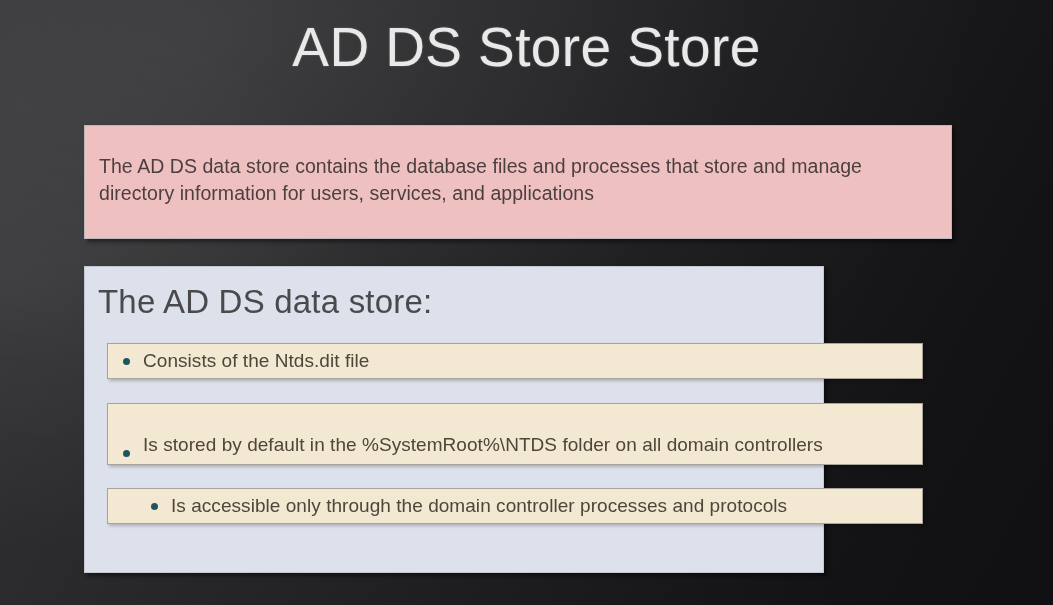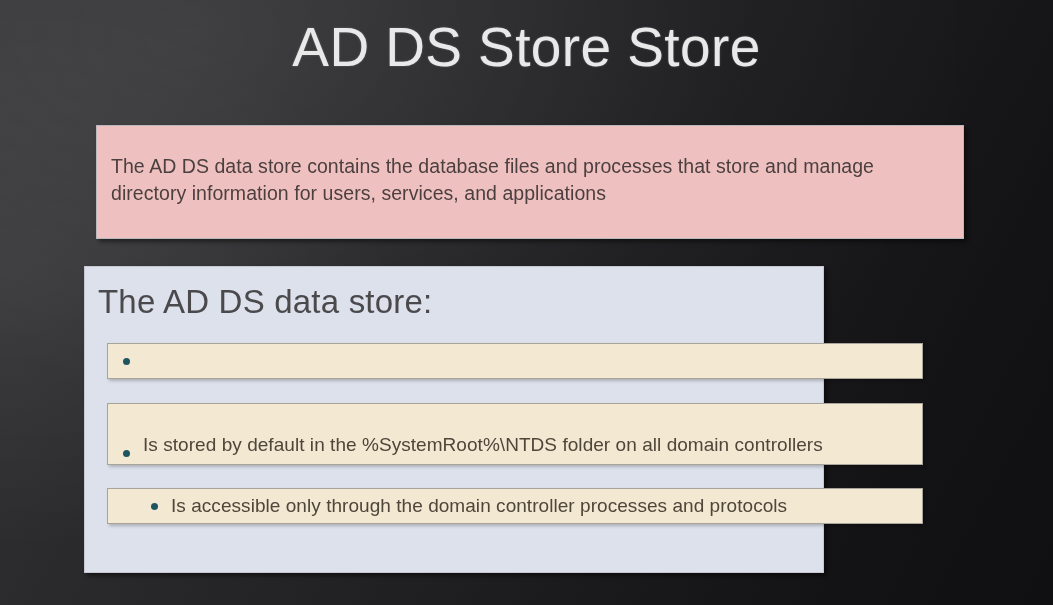--- a/index.html
+++ b/index.html
@@ -40,21 +40,20 @@
   #summary-box {
     position: absolute;
     left: 84px;
     top: 125px;
     width: 868px;
     height: 114px;
     box-sizing: border-box;
     background: #eec1c0;
     border: 1px solid #b9b9bd;
     box-shadow: 3px 3px 4px rgba(0,0,0,0.45);
-    margin-left: 12px;
   }
   #summary-text {
     position: absolute;
     left: 14px;
     top: 27px;
     right: 16px;
     color: #4c3f3f;
     font-size: 19.5px;
     font-weight: 400;
     line-height: 27px;
@@ -133,20 +132,21 @@
   <div id="summary-box">
     <div id="summary-text">The AD DS data store contains the database files and processes that store and manage directory information for users, services, and applications</div>
   </div>
 
   <div id="detail-panel">
 
     <div id="detail-heading">The AD DS data store:</div>
 
     <div class="bullet-box" id="bullet-box-0">
       <span class="bullet-dot"></span>
+      <span class="bullet-text">Consists of the Ntds.dit file</span>
     </div>
 
     <div class="bullet-box" id="bullet-box-1">
       <span class="bullet-dot"></span>
       <span class="bullet-text">Is stored by default in the %SystemRoot%\NTDS folder on all domain controllers</span>
     </div>
 
     <div class="bullet-box" id="bullet-box-2">
       <span class="bullet-dot"></span>
       <span class="bullet-text">Is accessible only through the domain controller processes and protocols</span>

